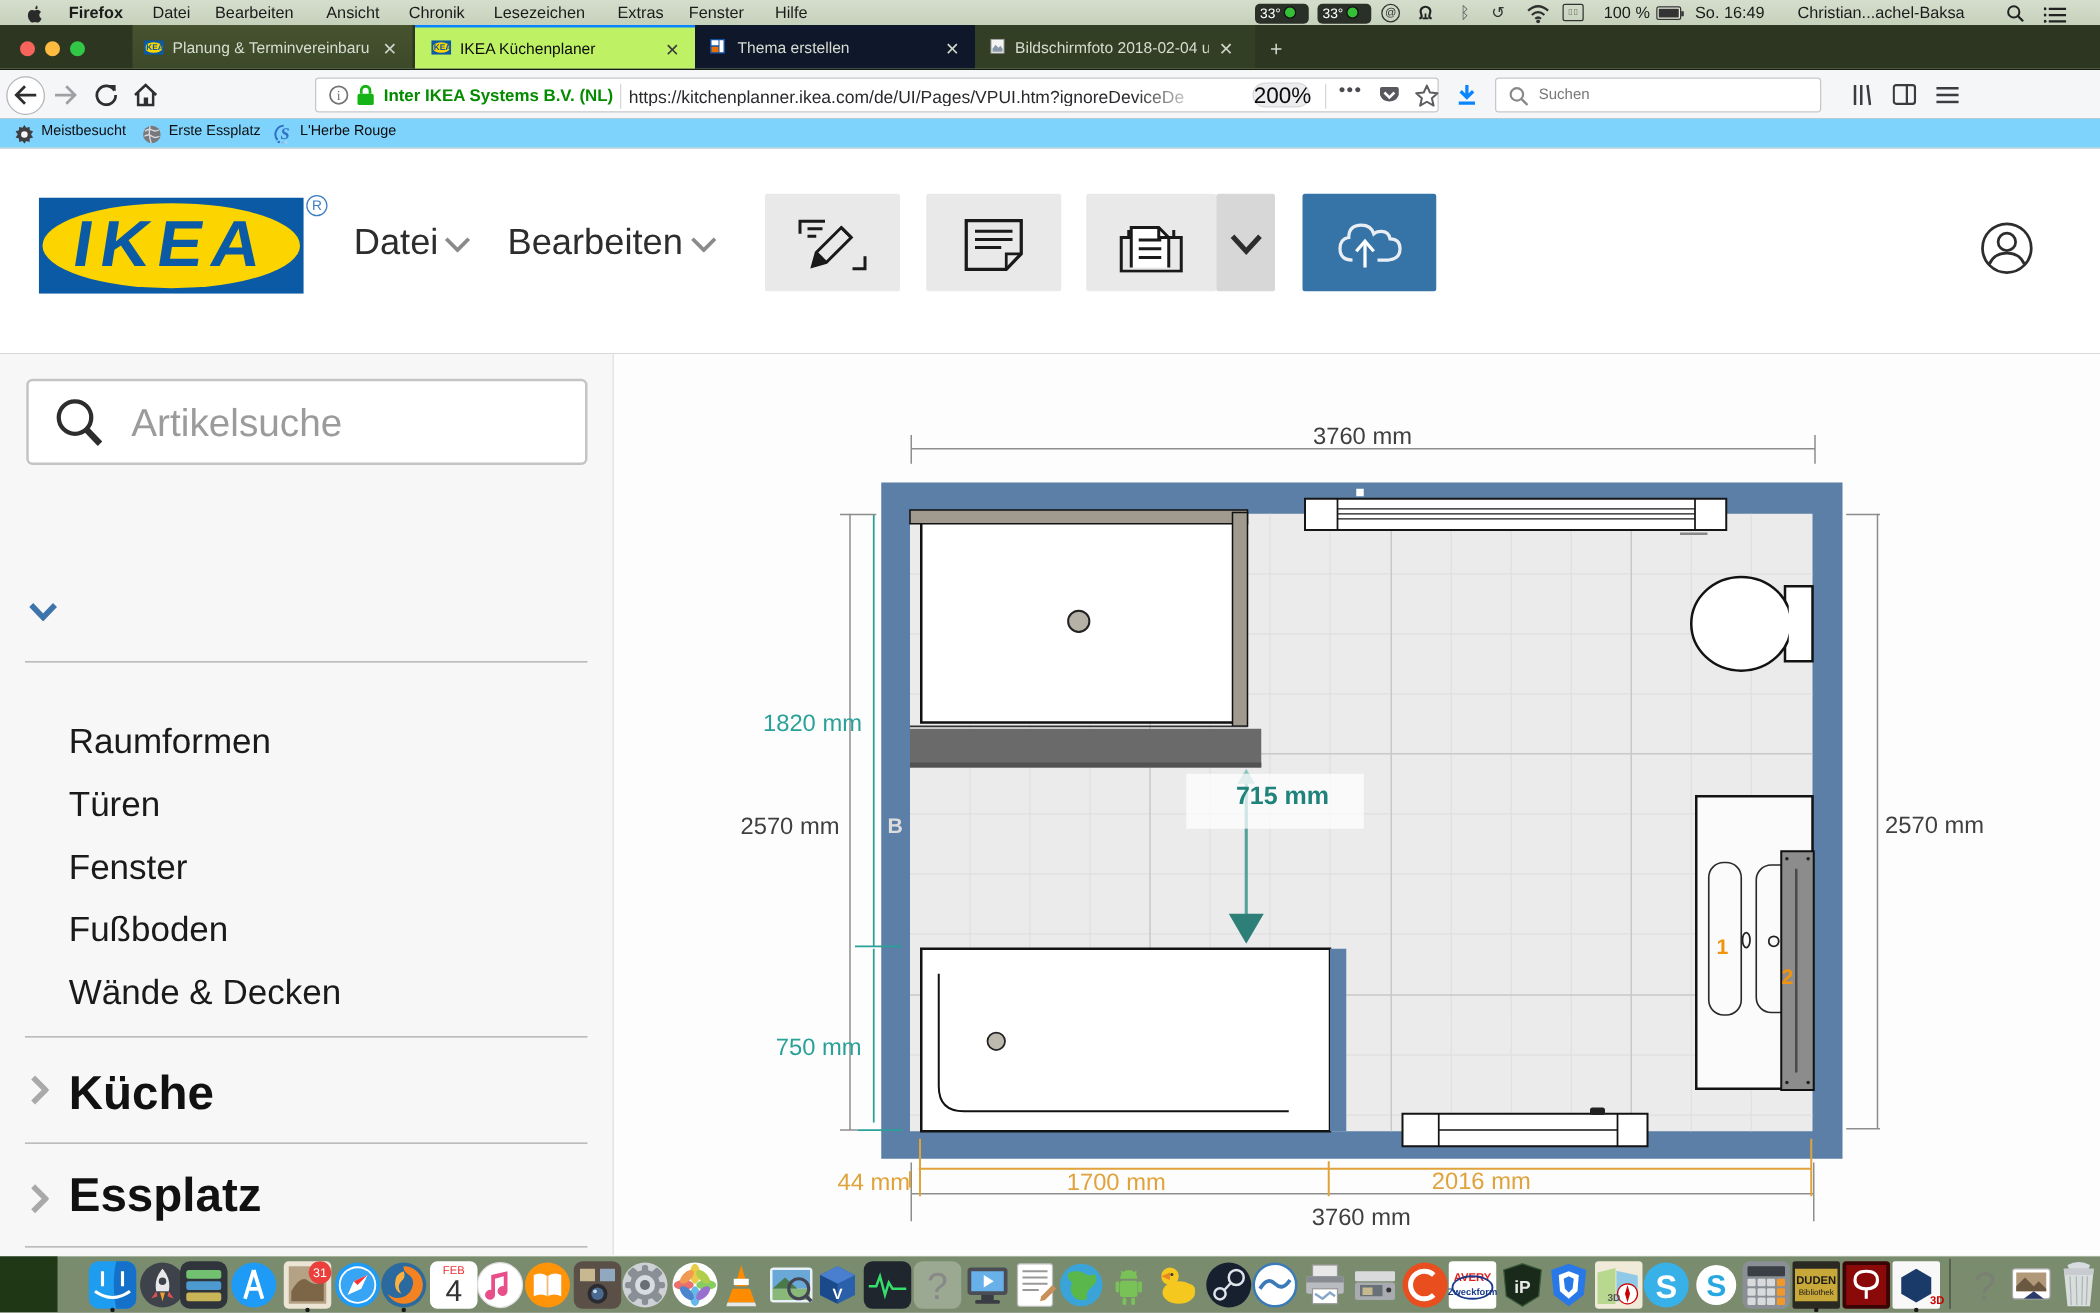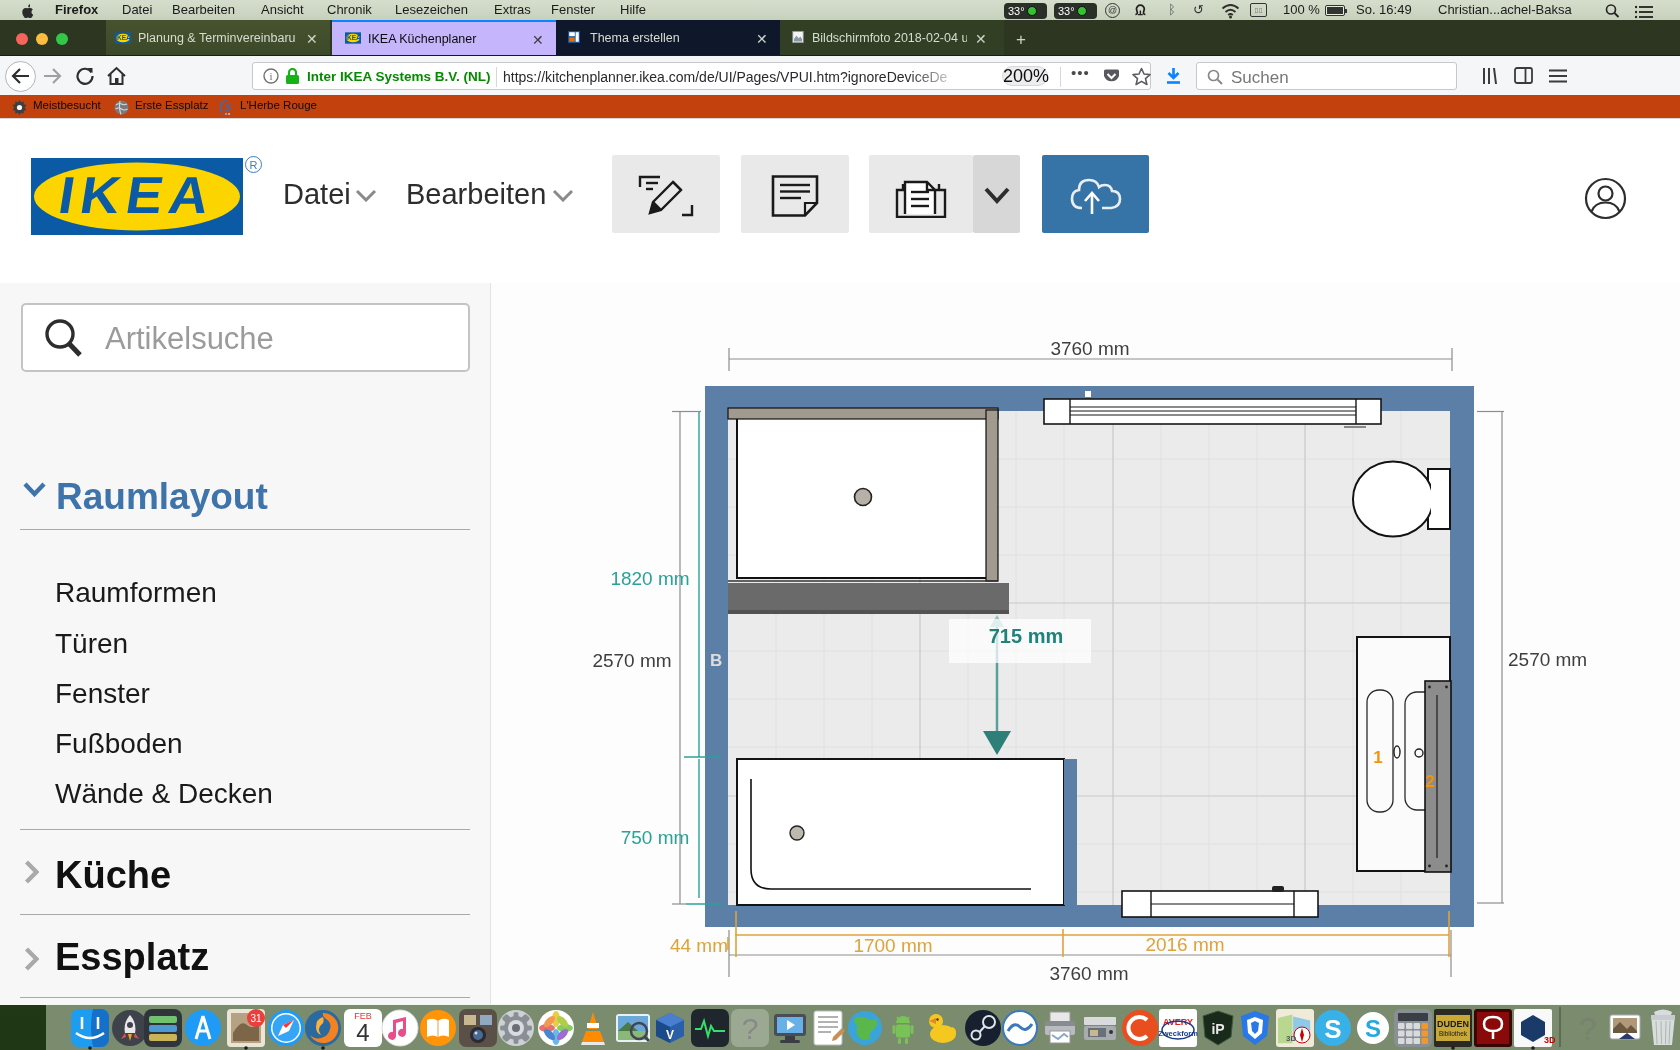--- a/index.html
+++ b/index.html
@@ -20,21 +20,21 @@
   .tabx { position:absolute; top:11px; font-size:14px; color:#cfd4c9; }
 
   
   #navbar { left:0; top:55px; width:1680px; height:40px; background:#f5f6f7; border-top:1px solid #16200f; }
   #urlbar { position:absolute; left:252px; top:6px; width:899px; height:28px; background:#fff;
     border:1px solid #c8c8cc; border-radius:3px; }
   #searchbar { position:absolute; left:1196px; top:6px; width:261px; height:28px; background:#fff;
     border:1px solid #c8c8cc; border-radius:3px; }
 
   
-  #bookmarks { left:0; top:95px; width:1680px; height:24px; background:#c2410c; border-bottom:1px solid #d8d8da;
+  #bookmarks { left:0; top:95px; width:1680px; height:24px; background:#7dd3fc; border-bottom:1px solid #d8d8da;
     font-size:11.5px; color:#0c0c0d; }
 
   
   #appheader { left:0; top:119px; width:1680px; height:164px; background:#fff; }
   .hbtn { position:absolute; top:36px; height:78px; background:#e9e9e9; border-radius:2px; }
   .menu-label { position:absolute; top:59px; font-size:29px; color:#2d2d2d; }
 
   
   #sidebar { left:0; top:283px; width:491px; height:722px; background:#f7f7f7; border-right:1px solid #e3e3e3; }
   #canvas { left:491px; top:283px; width:1189px; height:722px; background:#fdfdfd; }
@@ -115,21 +115,21 @@
   <div class="tab" style="left:106px;width:224px;background:linear-gradient(#47532f,#3c4929)">
     <svg class="tabfav" style="left:9px" width="17" height="12" viewBox="0 0 17 12">
         <rect width="17" height="12" fill="#0b5aa5"></rect>
         <ellipse cx="8.5" cy="6" rx="7.5" ry="4.5" fill="#fcd500"></ellipse>
         <text x="8.5" y="8.5" font-size="7" font-weight="bold" fill="#0b5aa5" text-anchor="middle" font-family="Liberation Sans">IKEA</text>
       </svg>
     <div style="position:absolute;left:32px;top:11px;white-space:nowrap;overflow:hidden;width:158px">Planung &amp; Terminvereinbarung</div>
     <div class="tabx" style="left:200px">✕</div>
   </div>
 
-  <div class="tab" style="left:332px;width:224px;background:#c4b5fd;color:#0c0c0d;border-top:2px solid #0a84ff">
+  <div class="tab" style="left:332px;width:224px;background:#bef264;color:#0c0c0d;border-top:2px solid #0a84ff">
     <svg class="tabfav" style="left:13px;top:10px" width="17" height="12" viewBox="0 0 17 12">
         <rect width="17" height="12" fill="#0b5aa5"></rect>
         <ellipse cx="8.5" cy="6" rx="7.5" ry="4.5" fill="#fcd500"></ellipse>
         <text x="8.5" y="8.5" font-size="7" font-weight="bold" fill="#0b5aa5" text-anchor="middle" font-family="Liberation Sans">IKEA</text>
       </svg>
     <div style="position:absolute;left:36px;top:10px;white-space:nowrap">IKEA Küchenplaner</div>
     <div class="tabx" style="left:200px;top:10px;color:#3c3c3c">✕</div>
   </div>
 
   <div class="tab" style="left:556px;width:224px;background:#0f172a">
@@ -199,21 +199,21 @@
   <svg style="position:absolute;left:1164px;top:11px" width="19" height="18" viewBox="0 0 19 18">
       <path d="M9.5 1 L9.5 10 M4.5 6 L9.5 11 L14.5 6" stroke="#0a84ff" stroke-width="2.6" fill="none"></path>
       <line x1="3" y1="15.5" x2="16" y2="15.5" stroke="#0a84ff" stroke-width="2.6"></line>
     </svg>
 
   <div id="searchbar">
     <svg style="position:absolute;left:10px;top:6px" width="16" height="16" viewBox="0 0 16 16">
         <circle cx="6.5" cy="6.5" r="5" fill="none" stroke="#888" stroke-width="1.7"></circle>
         <line x1="10.5" y1="10.5" x2="15" y2="15" stroke="#888" stroke-width="1.9"></line>
       </svg>
-    <div style="position:absolute;left:34px;top:5px;font-size:17px;color:#777">Suchen</div>
+    <div style="position:absolute;left:34px;top:5px;font-size:12px;color:#777">Suchen</div>
   </div>
 
   <svg style="position:absolute;left:1482px;top:11px" width="18" height="18" viewBox="0 0 18 18">
       <g stroke="#3b3b40" stroke-width="2">
         <line x1="2" y1="1" x2="2" y2="17"></line>
         <line x1="7" y1="1" x2="7" y2="17"></line>
         <line x1="12" y1="1" x2="14" y2="17"></line>
       </g>
     </svg>
   <svg style="position:absolute;left:1514px;top:11px" width="19" height="17" viewBox="0 0 19 17">
@@ -326,21 +326,20 @@
   <div id="searchbox">
     <svg style="position:absolute;left:21px;top:14px" width="42" height="40" viewBox="0 0 42 40">
         <circle cx="16" cy="15" r="13" fill="none" stroke="#2d2d2d" stroke-width="3.4"></circle>
         <line x1="25.5" y1="25" x2="36" y2="36" stroke="#2d2d2d" stroke-width="5"></line>
       </svg>
     <div style="position:absolute;left:82px;top:16px;font-size:31px;color:#9b9b9b">Artikelsuche</div>
   </div>
   <svg style="position:absolute;left:23px;top:199px" width="23" height="15" viewBox="0 0 23 15">
       <path d="M2 2 L11.5 12 L21 2" stroke="#3f74ab" stroke-width="4.4" fill="none"></path>
     </svg>
-  <div style="position:absolute;left:56px;top:193px;font-size:37px;font-weight:bold;color:#3f74ab">Raumlayout</div>
   <div class="side-sep" style="top:246px"></div>
   <div class="side-item" style="top:294px">Raumformen</div>
   <div class="side-item" style="top:345px">Türen</div>
   <div class="side-item" style="top:395px">Fenster</div>
   <div class="side-item" style="top:445px">Fußboden</div>
   <div class="side-item" style="top:495px">Wände &amp; Decken</div>
   <div class="side-sep" style="top:546px"></div>
   <svg style="position:absolute;left:24px;top:577px" width="15" height="24" viewBox="0 0 15 24">
       <path d="M2.5 2 L12.5 12 L2.5 22" stroke="#a9a9a9" stroke-width="4.4" fill="none"></path>
     </svg>

